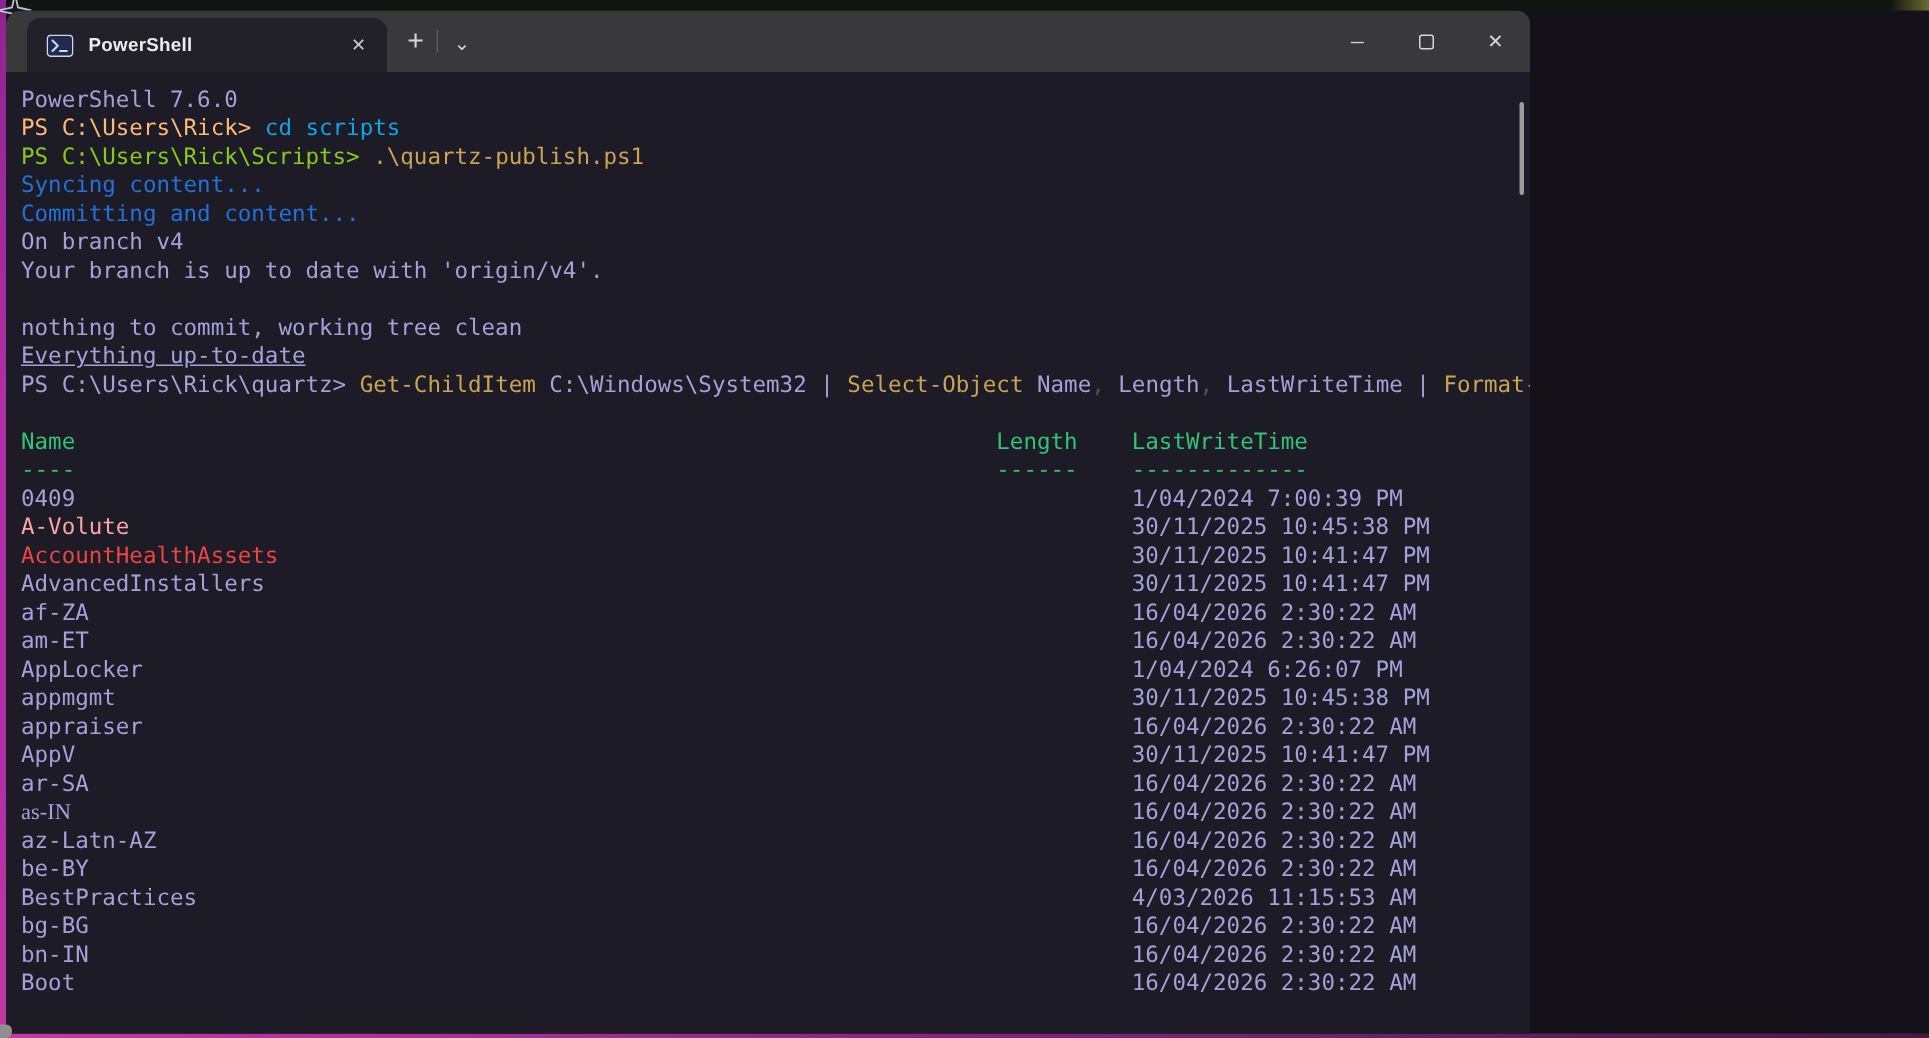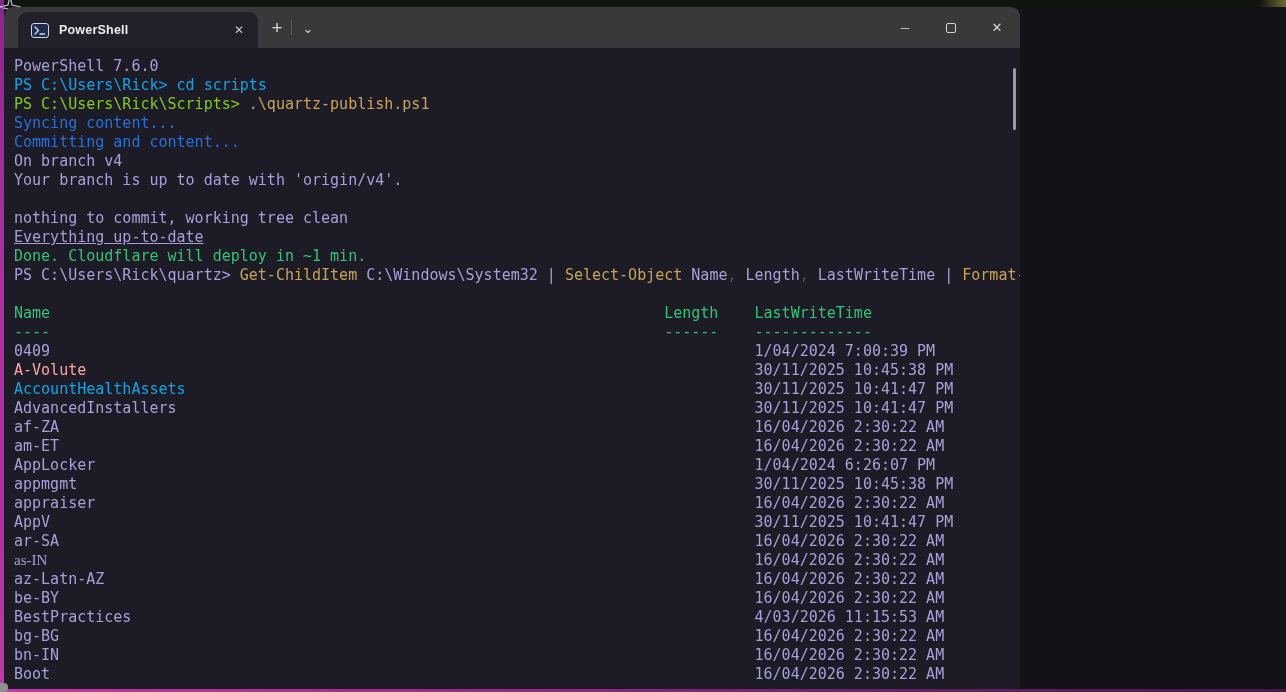--- a/index.html
+++ b/index.html
@@ -137,37 +137,36 @@
       <div class="win-btn">
           <span class="maxbox"></span>
         </div>
       <div class="win-btn close-btn">✕</div>
     </div>
   </div>
 
   <div class="terminal">
     <div id="terminal-output">
         <div class="t-line"><span style="color: rgb(167, 160, 216);">PowerShell 7.6.0</span></div>
-        <div class="t-line"><span style="color: #0ea5e9;">PS C:\Users\Rick&gt; </span><span style="color: #0ea5e9;">cd scripts</span></div>
+        <div class="t-line"><span style="color: #fdba74;">PS C:\Users\Rick&gt; </span><span style="color: #0ea5e9;">cd scripts</span></div>
         <div class="t-line"><span style="color: #84cc16;">PS C:\Users\Rick\Scripts&gt; </span><span style="color: rgb(201, 165, 83);">.\quartz-publish.ps1</span></div>
         <div class="t-line"><span style="color: rgb(36, 113, 217);">Syncing content...</span></div>
         <div class="t-line"><span style="color: rgb(36, 113, 217);">Committing and content...</span></div>
         <div class="t-line"><span style="color: rgb(167, 160, 216);">On branch v4</span></div>
         <div class="t-line"><span style="color: rgb(167, 160, 216);">Your branch is up to date with 'origin/v4'.</span></div>
         <div class="t-line"></div>
         <div class="t-line"><span style="color: rgb(167, 160, 216);">nothing to commit, working tree clean</span></div>
         <div class="t-line"><span style="color: rgb(167, 160, 216); text-decoration: underline;">Everything up-to-date</span></div>
-        <div class="t-line"><span style="color: rgb(48, 196, 116);">Done. Cloudflare will deploy in ~1 min.</span></div>
         <div class="t-line"><span style="color: rgb(167, 160, 216);">PS C:\Users\Rick\quartz&gt; </span><span style="color: rgb(201, 165, 83);">Get-ChildItem</span><span style="color: rgb(167, 160, 216);"> C:\Windows\System32 | </span><span style="color: rgb(201, 165, 83);">Select-Object</span><span style="color: rgb(167, 160, 216);"> Name</span><span style="color: rgb(84, 80, 96);">,</span><span style="color: rgb(167, 160, 216);"> Length</span><span style="color: rgb(84, 80, 96);">,</span><span style="color: rgb(167, 160, 216);"> LastWriteTime | </span><span style="color: rgb(201, 165, 83);">Format-Table </span><span style="color: rgb(84, 80, 96);">-AutoSize</span></div>
         <div class="t-line"></div>
         <div class="t-line"><span style="color: rgb(48, 196, 116);">Name</span><span class="abs" style="color: rgb(48, 196, 116); left: 72ch;">Length</span><span class="abs" style="color: rgb(48, 196, 116); left: 82ch;">LastWriteTime</span></div>
         <div class="t-line"><span style="color: rgb(48, 196, 116);">----</span><span class="abs" style="color: rgb(48, 196, 116); left: 72ch;">------</span><span class="abs" style="color: rgb(48, 196, 116); left: 82ch;">-------------</span></div>
         <div class="t-line"><span style="color: rgb(167, 160, 216);">0409</span><span class="abs" style="color: rgb(167, 160, 216); left: 72ch;"></span><span class="abs" style="color: rgb(167, 160, 216); left: 82ch;">1/04/2024 7:00:39 PM</span></div>
         <div class="t-line"><span style="color: #fca5a5;">A-Volute</span><span class="abs" style="color: rgb(167, 160, 216); left: 72ch;"></span><span class="abs" style="color: rgb(167, 160, 216); left: 82ch;">30/11/2025 10:45:38 PM</span></div>
-        <div class="t-line"><span style="color: #0ea5e9;">AccountHealthAssets</span><span class="abs" style="color: rgb(167, 160, 216); left: 72ch;"></span><span class="abs" style="color: rgb(167, 160, 216); left: 82ch;">30/11/2025 10:41:47 PM</span></div>
+        <div class="t-line"><span style="color: #ef4444;">AccountHealthAssets</span><span class="abs" style="color: rgb(167, 160, 216); left: 72ch;"></span><span class="abs" style="color: rgb(167, 160, 216); left: 82ch;">30/11/2025 10:41:47 PM</span></div>
         <div class="t-line"><span style="color: rgb(167, 160, 216);">AdvancedInstallers</span><span class="abs" style="color: rgb(167, 160, 216); left: 72ch;"></span><span class="abs" style="color: rgb(167, 160, 216); left: 82ch;">30/11/2025 10:41:47 PM</span></div>
         <div class="t-line"><span style="color: rgb(167, 160, 216);">af-ZA</span><span class="abs" style="color: rgb(167, 160, 216); left: 72ch;"></span><span class="abs" style="color: rgb(167, 160, 216); left: 82ch;">16/04/2026 2:30:22 AM</span></div>
         <div class="t-line"><span style="color: rgb(167, 160, 216);">am-ET</span><span class="abs" style="color: rgb(167, 160, 216); left: 72ch;"></span><span class="abs" style="color: rgb(167, 160, 216); left: 82ch;">16/04/2026 2:30:22 AM</span></div>
         <div class="t-line"><span style="color: rgb(167, 160, 216);">AppLocker</span><span class="abs" style="color: rgb(167, 160, 216); left: 72ch;"></span><span class="abs" style="color: rgb(167, 160, 216); left: 82ch;">1/04/2024 6:26:07 PM</span></div>
         <div class="t-line"><span style="color: rgb(167, 160, 216);">appmgmt</span><span class="abs" style="color: rgb(167, 160, 216); left: 72ch;"></span><span class="abs" style="color: rgb(167, 160, 216); left: 82ch;">30/11/2025 10:45:38 PM</span></div>
         <div class="t-line"><span style="color: rgb(167, 160, 216);">appraiser</span><span class="abs" style="color: rgb(167, 160, 216); left: 72ch;"></span><span class="abs" style="color: rgb(167, 160, 216); left: 82ch;">16/04/2026 2:30:22 AM</span></div>
         <div class="t-line"><span style="color: rgb(167, 160, 216);">AppV</span><span class="abs" style="color: rgb(167, 160, 216); left: 72ch;"></span><span class="abs" style="color: rgb(167, 160, 216); left: 82ch;">30/11/2025 10:41:47 PM</span></div>
         <div class="t-line"><span style="color: rgb(167, 160, 216);">ar-SA</span><span class="abs" style="color: rgb(167, 160, 216); left: 72ch;"></span><span class="abs" style="color: rgb(167, 160, 216); left: 82ch;">16/04/2026 2:30:22 AM</span></div>
         <div class="t-line"><span style="color: rgb(167, 160, 216); font-family: Liberation Serif, serif;">as-IN</span><span class="abs" style="color: rgb(167, 160, 216); left: 72ch;"></span><span class="abs" style="color: rgb(167, 160, 216); left: 82ch;">16/04/2026 2:30:22 AM</span></div>
         <div class="t-line"><span style="color: rgb(167, 160, 216);">az-Latn-AZ</span><span class="abs" style="color: rgb(167, 160, 216); left: 72ch;"></span><span class="abs" style="color: rgb(167, 160, 216); left: 82ch;">16/04/2026 2:30:22 AM</span></div>

